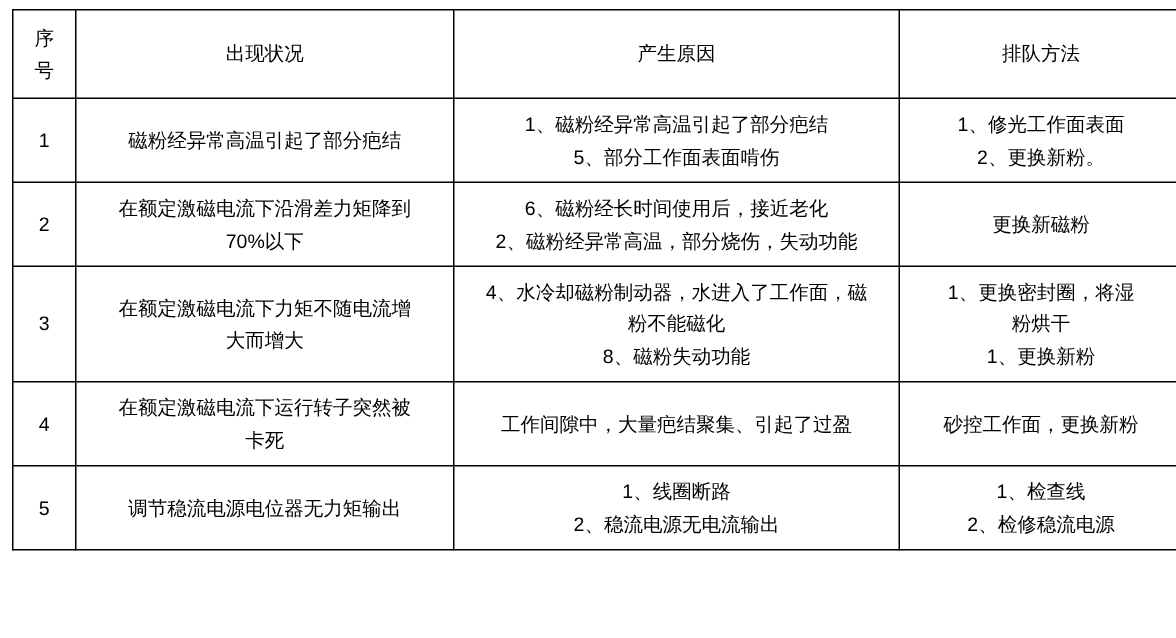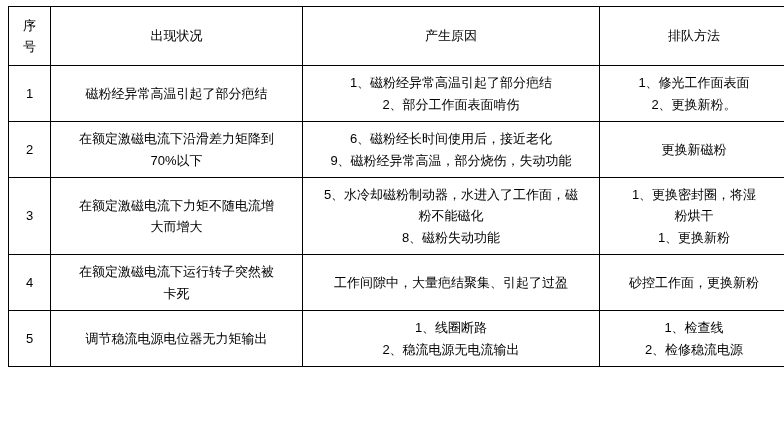--- a/index.html
+++ b/index.html
@@ -83,61 +83,61 @@
         <tr>
           <td class="col-no">1</td>
           <td class="col-sym">
             <span class="cell-lines">
               <span class="ln">磁粉经异常高温引起了部分疤结</span>
             </span>
           </td>
           <td class="col-cause">
             <span class="cell-lines">
               <span class="ln">1、磁粉经异常高温引起了部分疤结</span>
-              <span class="ln">2、部分工作面表面啃伤</span>
+              <span class="ln">5、部分工作面表面啃伤</span>
             </span>
           </td>
           <td class="col-fix">
             <span class="cell-lines">
               <span class="ln">1、修光工作面表面</span>
               <span class="ln">2、更换新粉。</span>
             </span>
           </td>
         </tr>
         <tr>
           <td class="col-no">2</td>
           <td class="col-sym">
             <span class="cell-lines">
               <span class="ln">在额定激磁电流下沿滑差力矩降到</span>
               <span class="ln">70%以下</span>
             </span>
           </td>
           <td class="col-cause">
             <span class="cell-lines">
               <span class="ln">6、磁粉经长时间使用后，接近老化</span>
-              <span class="ln">9、磁粉经异常高温，部分烧伤，失动功能</span>
+              <span class="ln">2、磁粉经异常高温，部分烧伤，失动功能</span>
             </span>
           </td>
           <td class="col-fix">
             <span class="cell-lines">
               <span class="ln">更换新磁粉</span>
             </span>
           </td>
         </tr>
         <tr>
           <td class="col-no">3</td>
           <td class="col-sym">
             <span class="cell-lines">
               <span class="ln">在额定激磁电流下力矩不随电流增</span>
               <span class="ln">大而增大</span>
             </span>
           </td>
           <td class="col-cause">
             <span class="cell-lines">
-              <span class="ln">5、水冷却磁粉制动器，水进入了工作面，磁</span>
+              <span class="ln">4、水冷却磁粉制动器，水进入了工作面，磁</span>
               <span class="ln">粉不能磁化</span>
               <span class="ln">8、磁粉失动功能</span>
             </span>
           </td>
           <td class="col-fix">
             <span class="cell-lines">
               <span class="ln">1、更换密封圈，将湿</span>
               <span class="ln">粉烘干</span>
               <span class="ln">1、更换新粉</span>
             </span>

